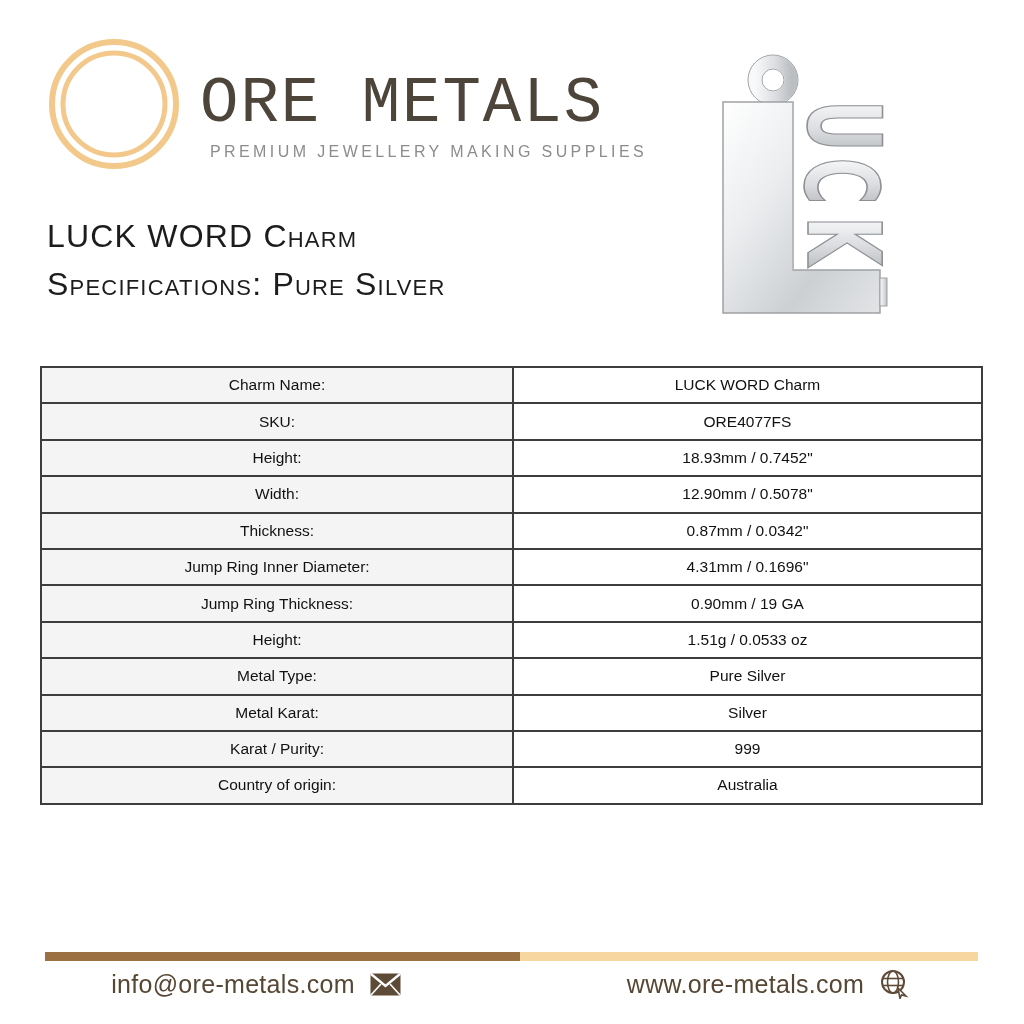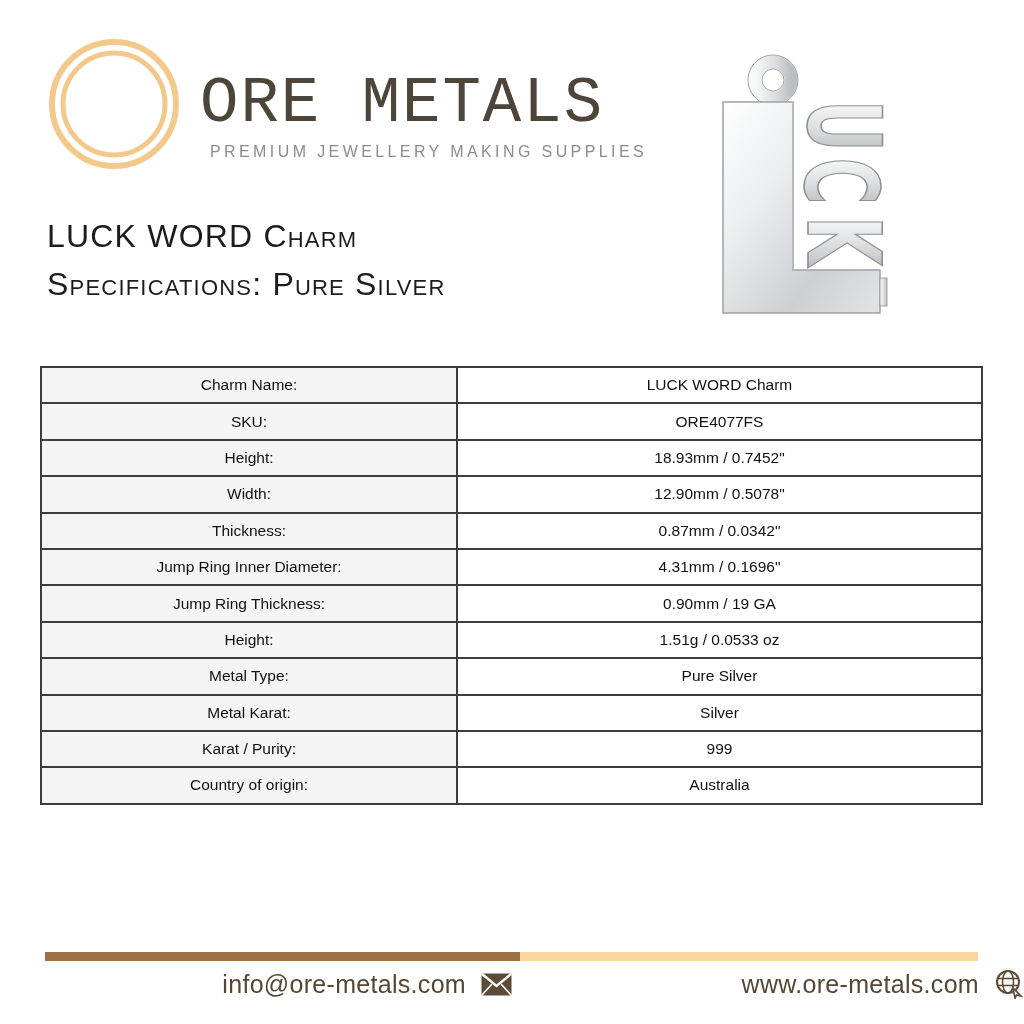--- a/index.html
+++ b/index.html
@@ -26,29 +26,29 @@
     font-variant:small-caps;letter-spacing:1.2px;color:var(--title-black);font-weight:400;white-space:nowrap}
 
   
   .charm-art{position:absolute;left:705px;top:38px;width:195px;height:290px}
   .charm-letter{font-family:"DejaVu Sans",sans-serif;font-weight:bold;font-size:64px}
 
   
   table.spec-table{position:absolute;left:40px;top:366px;width:943px;border-collapse:collapse;table-layout:fixed}
   table.spec-table td{border:2px solid var(--table-border);height:36.4px;text-align:center;
     font-size:15.5px;color:#111;padding:0 6px;vertical-align:middle}
-  td.cell-label{background:var(--label-bg);width:416px}
+  td.cell-label{background:var(--label-bg);width:472px}
   td.cell-value{background:#fff}
 
   
   .footer-bar{position:absolute;left:45px;top:952px;width:933px;height:9px;display:flex}
   .footer-bar .seg-left{width:475px;background:var(--bar-brown)}
   .footer-bar .seg-right{flex:1;background:var(--bar-gold)}
   .footer-contacts{position:absolute;left:0;top:962px;width:1024px;height:44px;display:flex}
-  .contact-half{width:512px;display:flex;align-items:center;justify-content:flex-end;gap:15px;
+  .contact-half{width:512px;display:flex;align-items:center;justify-content:center;gap:15px;
     font-size:25px;color:var(--footer-brown);letter-spacing:0.3px}
   .contact-half a{color:var(--footer-brown);text-decoration:none}
   .icon{display:inline-flex;align-items:center}
 </style>
 </head>
 <body>
 
 <div class="page">
 
   <svg class="logo-circle" viewBox="0 0 132 132">

